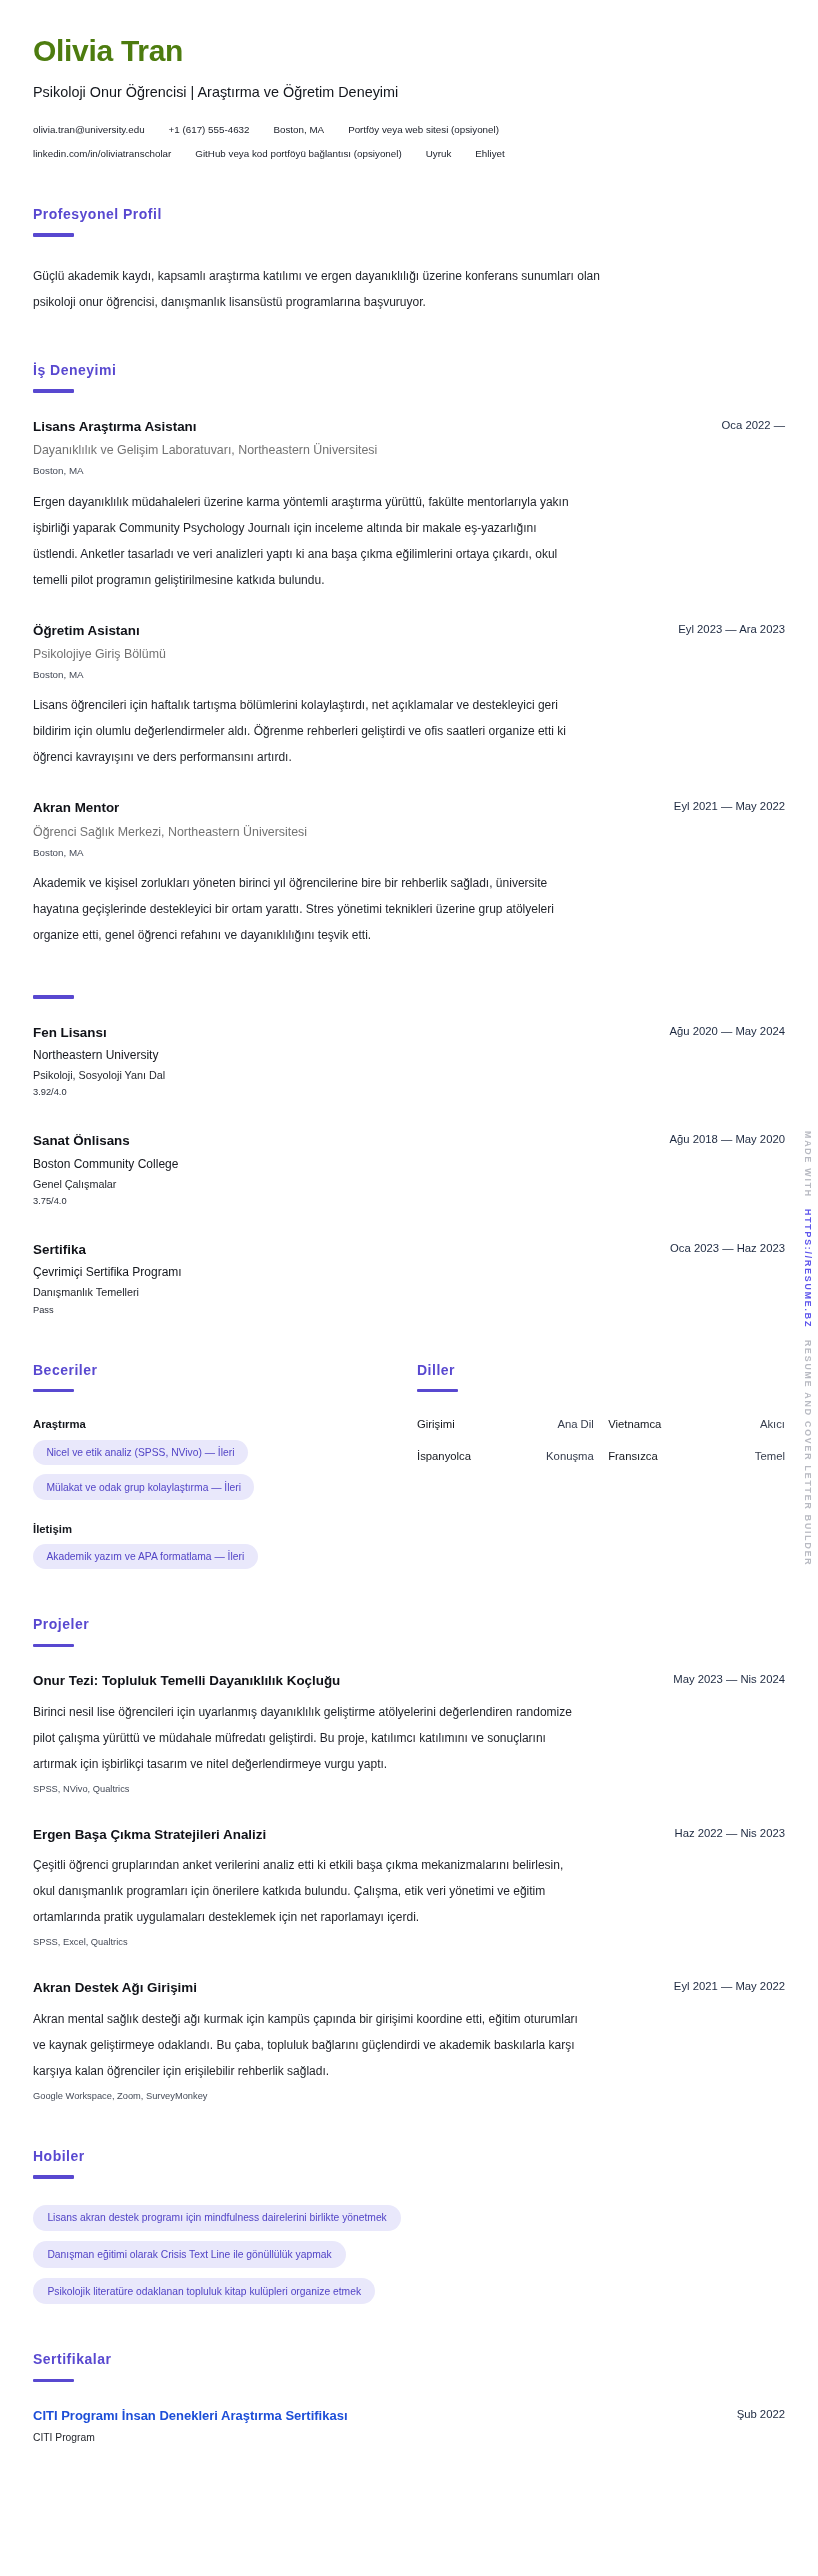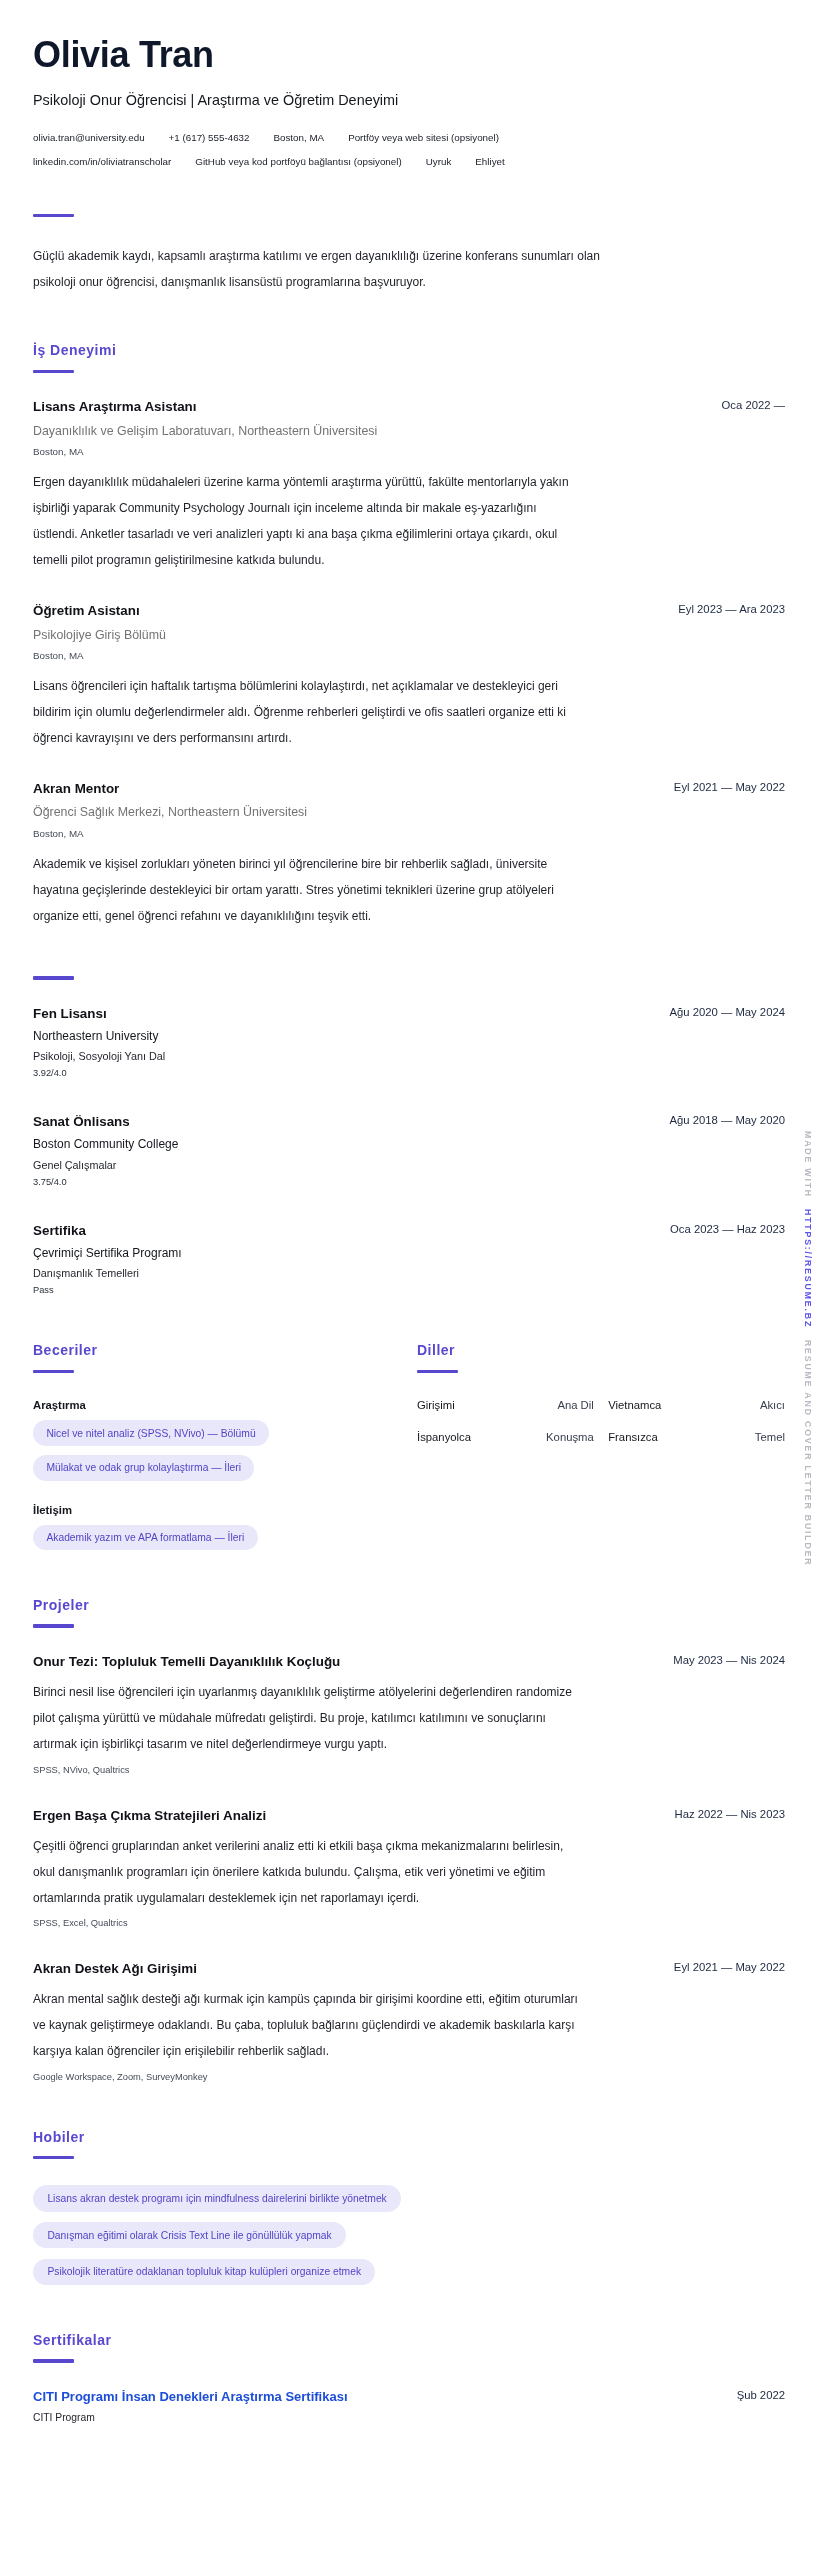--- a/index.html
+++ b/index.html
@@ -7,21 +7,21 @@
   body {
     width: 818px;
     min-height: 2745px;
     font-family: "Liberation Sans", sans-serif;
     color: #1e2128;
     position: relative;
   }
   .page { padding: 34px 33px 41px 33px; width: 818px; }
 
   
-  .name { font-size: 36px; font-weight: 700; color: #0f172a; letter-spacing: -0.3px; }
+  .name { font-size: 30px; font-weight: 700; color: #4d7c0f; letter-spacing: -0.3px; }
   .tagline { margin-top: 15.5px; font-size: 14.4px; color: #14171d; }
   .contact-row { display: flex; flex-wrap: wrap; gap: 5.2px 24px; font-size: 9.8px; color: #20242e; }
   .contact-row.first { margin-top: 24px; }
   .contact-row.second { margin-top: 13.4px; }
 
   
   .section { margin-top: 47px; }
   .sec-head { font-size: 14px; font-weight: 700; letter-spacing: 0.5px; color: #5848d0; }
   .sec-bar { width: 41px; height: 3.6px; background: #5848d0; border-radius: 1px; margin-top: 11.3px; }
   .sec-body { margin-top: 26px; }
@@ -101,20 +101,21 @@
     </div>
     <div class="contact-row second">
       <span>linkedin.com/in/oliviatranscholar</span>
       <span>GitHub veya kod portföyü bağlantısı (opsiyonel)</span>
       <span>Uyruk</span>
       <span>Ehliyet</span>
     </div>
   </header>
 
   <section class="section">
+    <div class="sec-head">Profesyonel Profil</div>
     <div class="sec-bar"></div>
     <div class="sec-body">
       <p class="desc" style="margin-top:0; max-width:598px;">Güçlü akademik kaydı, kapsamlı araştırma katılımı ve ergen dayanıklılığı üzerine konferans sunumları olan psikoloji onur öğrencisi, danışmanlık lisansüstü programlarına başvuruyor.</p>
     </div>
   </section>
 
   <section class="section">
     <div class="sec-head">İş Deneyimi</div>
     <div class="sec-bar"></div>
     <div class="sec-body">
@@ -190,21 +191,21 @@
   </section>
 
   <section class="section two-col">
 
     <div>
       <div class="sec-head">Beceriler</div>
       <div class="sec-bar"></div>
       <div class="sec-body">
         <div class="skill-cat">
           <div class="skill-cat-name">Araştırma</div>
-          <div class="pill">Nicel ve nitel analiz (SPSS, NVivo) — Bölümü</div>
+          <div class="pill">Nicel ve etik analiz (SPSS, NVivo) — İleri</div>
           <div class="pill">Mülakat ve odak grup kolaylaştırma — İleri</div>
         </div>
         <div class="skill-cat">
           <div class="skill-cat-name">İletişim</div>
           <div class="pill">Akademik yazım ve APA formatlama — İleri</div>
         </div>
       </div>
     </div>
 
     <div>

